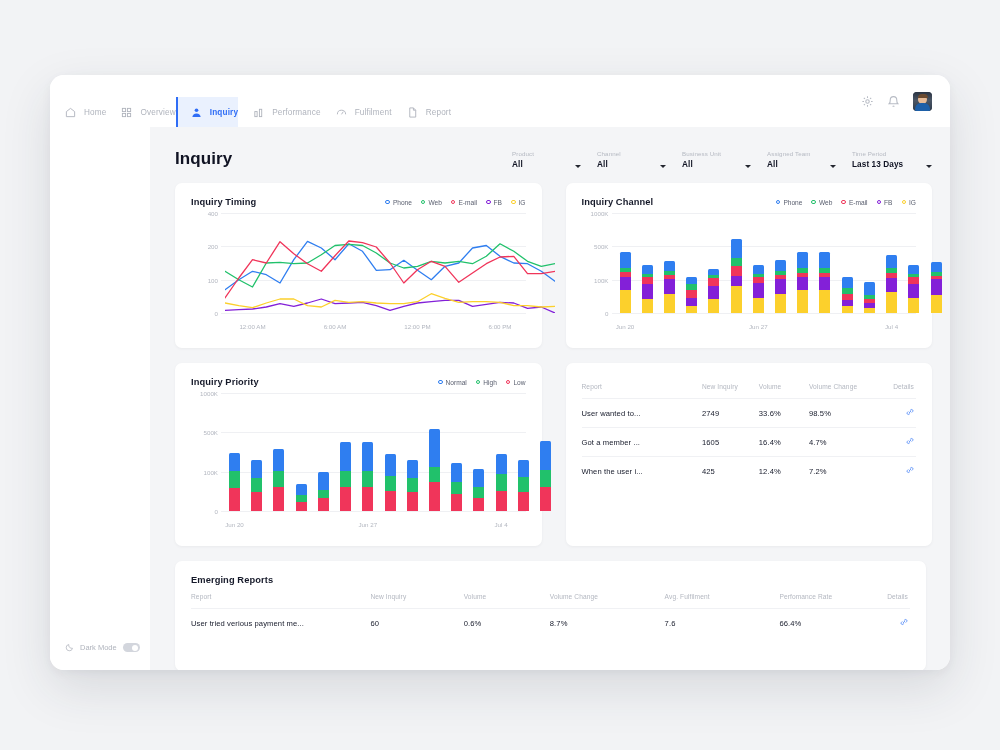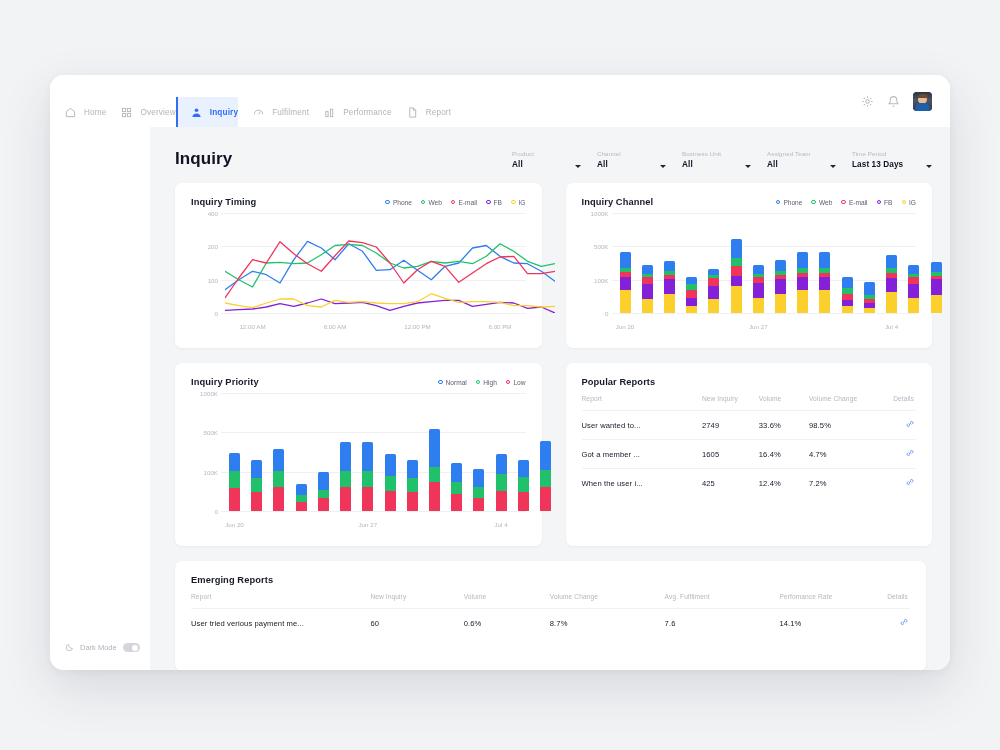--- a/index.html
+++ b/index.html
@@ -185,34 +185,34 @@
           <svg viewBox="0 0 24 24" fill="currentColor">
               <circle cx="12" cy="7" r="4"></circle>
               <path d="M3 22c0-5 4-8 9-8s9 3 9 8z"></path>
             </svg>
         </span>
         <span>Inquiry</span>
       </div>
       <div class="nav-item">
         <span class="ico">
           <svg viewBox="0 0 24 24" fill="none" stroke="currentColor" stroke-width="2">
+              <rect x="4" y="10" width="5" height="11"></rect>
+              <rect x="14" y="5" width="5" height="16"></rect>
+            </svg>
+        </span>
+        <span>Performance</span>
+      </div>
+      <div class="nav-item">
+        <span class="ico">
+          <svg viewBox="0 0 24 24" fill="none" stroke="currentColor" stroke-width="2">
               <path d="M3 16a9 9 0 0 1 18 0"></path>
               <path d="M12 16 L16 10"></path>
             </svg>
         </span>
         <span>Fulfilment</span>
-      </div>
-      <div class="nav-item">
-        <span class="ico">
-          <svg viewBox="0 0 24 24" fill="none" stroke="currentColor" stroke-width="2">
-              <rect x="4" y="10" width="5" height="11"></rect>
-              <rect x="14" y="5" width="5" height="16"></rect>
-            </svg>
-        </span>
-        <span>Performance</span>
       </div>
       <div class="nav-item">
         <span class="ico">
           <svg viewBox="0 0 24 24" fill="none" stroke="currentColor" stroke-width="2">
               <path d="M6 2h8l5 5v15H6z"></path>
               <path d="M14 2v5h5"></path>
             </svg>
         </span>
         <span>Report</span>
       </div>
@@ -603,21 +603,20 @@
               </div>
               <div class="xlabels">
                 <div class="xlab" style="left: 13.5px;">Jun 20</div>
                 <div class="xlab" style="left: 146.786px;">Jun 27</div>
                 <div class="xlab" style="left: 280.071px;">Jul 4</div>
               </div>
             </div>
         </div>
 
         <div class="card" style="width:368px;height:183px;overflow:hidden">
-          <div class="card-title" style="margin-bottom:2px">Popular Reports</div>
           <table>
             <thead>
                 <tr>
               <th style="width:36%">Report</th>
               <th style="width:17%">New Inquiry</th>
               <th style="width:15%">Volume</th>
               <th style="width:22%">Volume Change</th>
               <th class="r" style="width:10%">Details</th>
             </tr>
               </thead>
@@ -675,21 +674,21 @@
               <th class="r" style="width:6%">Details</th>
             </tr>
               </thead>
             <tbody id="emerging-body">
                 <tr>
                   <td>User tried verious payment me...</td>
                   <td>60</td>
                   <td>0.6%</td>
                   <td>8.7%</td>
                   <td>7.6</td>
-                  <td>14.1%</td>
+                  <td>66.4%</td>
                   <td class="r"><span class="link-ico" style="display: inline-block;"><svg viewBox="0 0 24 24" fill="none" stroke="currentColor" stroke-width="2.2" stroke-linecap="round">
                         <path d="M9.5 14.5l5-5"></path>
                         <path d="M12.5 7.5l1.8-1.8a3.8 3.8 0 0 1 5.4 5.4l-1.8 1.8"></path>
                         <path d="M11.5 16.5l-1.8 1.8a3.8 3.8 0 0 1-5.4-5.4l1.8-1.8"></path>
                       </svg></span></td>
                 </tr>
               </tbody>
           </table>
         </div>
       </div>

